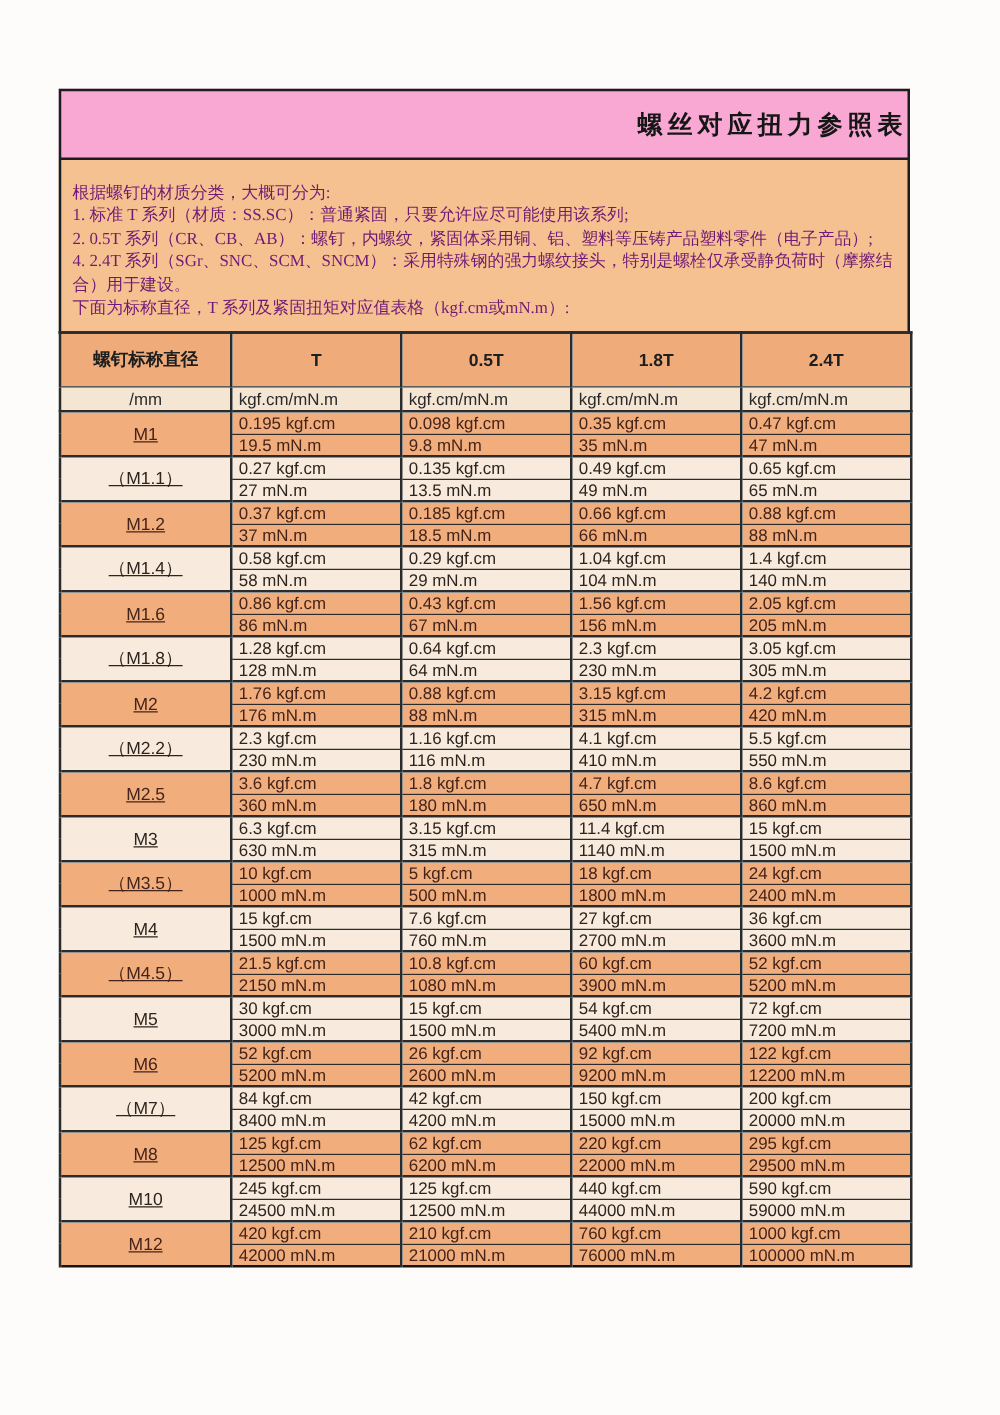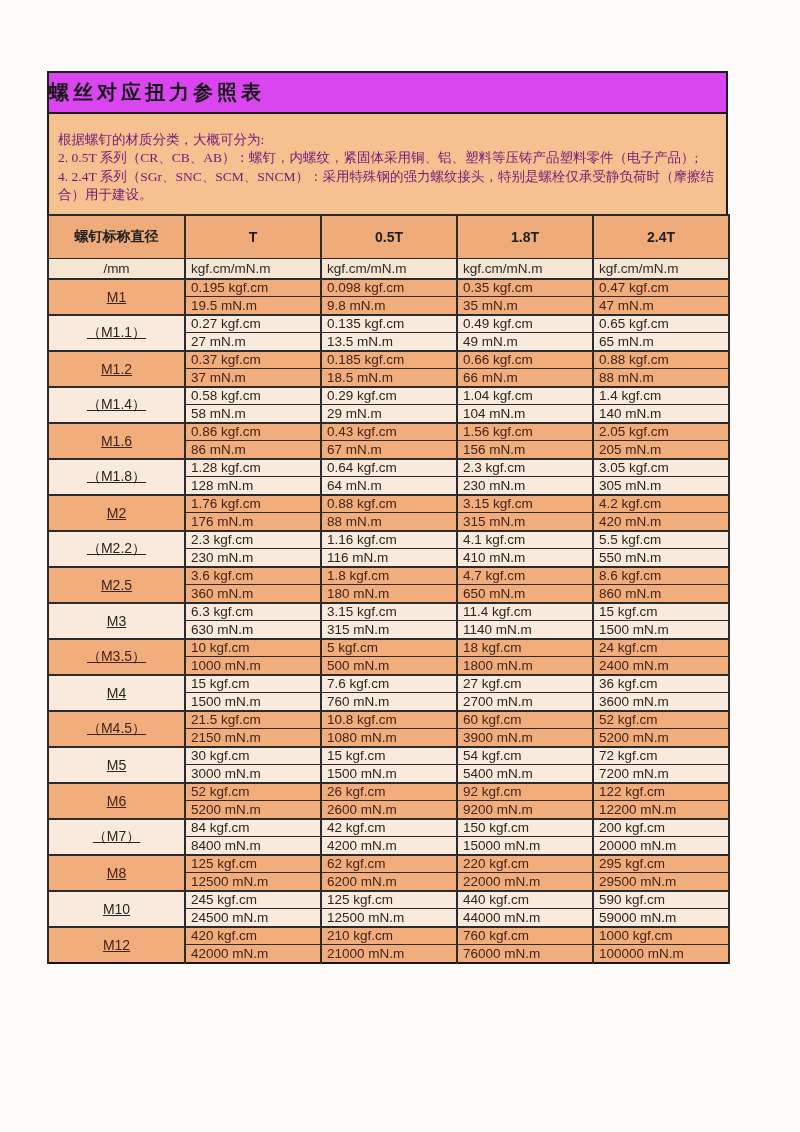--- a/index.html
+++ b/index.html
@@ -12,25 +12,25 @@
   }
   .page {
     position: absolute;
     left: 47px;
     top: 71px;
     width: 681px;
   }
   
   .title-box {
     border: 2.5px solid #1d1d1d;
-    background: #d946ef;
-    height: 43px;
+    background: #f9a8d4;
+    height: 57px;
     display: flex;
     align-items: center;
-    justify-content: flex-start;
+    justify-content: flex-end;
   }
   .title-box h1 {
     font-family: "Liberation Serif", "DejaVu Serif", serif;
     font-size: 20px;
     font-weight: bold;
     letter-spacing: 4px;
     color: #161616;
   }
   
   .intro-box {
@@ -98,22 +98,24 @@
 <body>
 
 <div class="page">
 
   <div class="title-box">
     <h1>螺丝对应扭力参照表</h1>
   </div>
 
   <div class="intro-box">
     <div class="line">根据螺钉的材质分类，大概可分为:</div>
+    <div class="line">1. 标准 T 系列（材质：SS.SC）：普通紧固，只要允许应尽可能使用该系列;</div>
     <div class="line">2. 0.5T 系列（CR、CB、AB）：螺钉，内螺纹，紧固体采用铜、铝、塑料等压铸产品塑料零件（电子产品）;</div>
     <div class="line">4. 2.4T 系列（SGr、SNC、SCM、SNCM）：采用特殊钢的强力螺纹接头，特别是螺栓仅承受静负荷时（摩擦结合）用于建设。</div>
+    <div class="line">下面为标称直径，T 系列及紧固扭矩对应值表格（kgf.cm或mN.m）:</div>
   </div>
 
   <table class="torque">
     <colgroup>
       <col class="c0">
         <col>
         <col>
         <col>
         <col>
     </colgroup>

